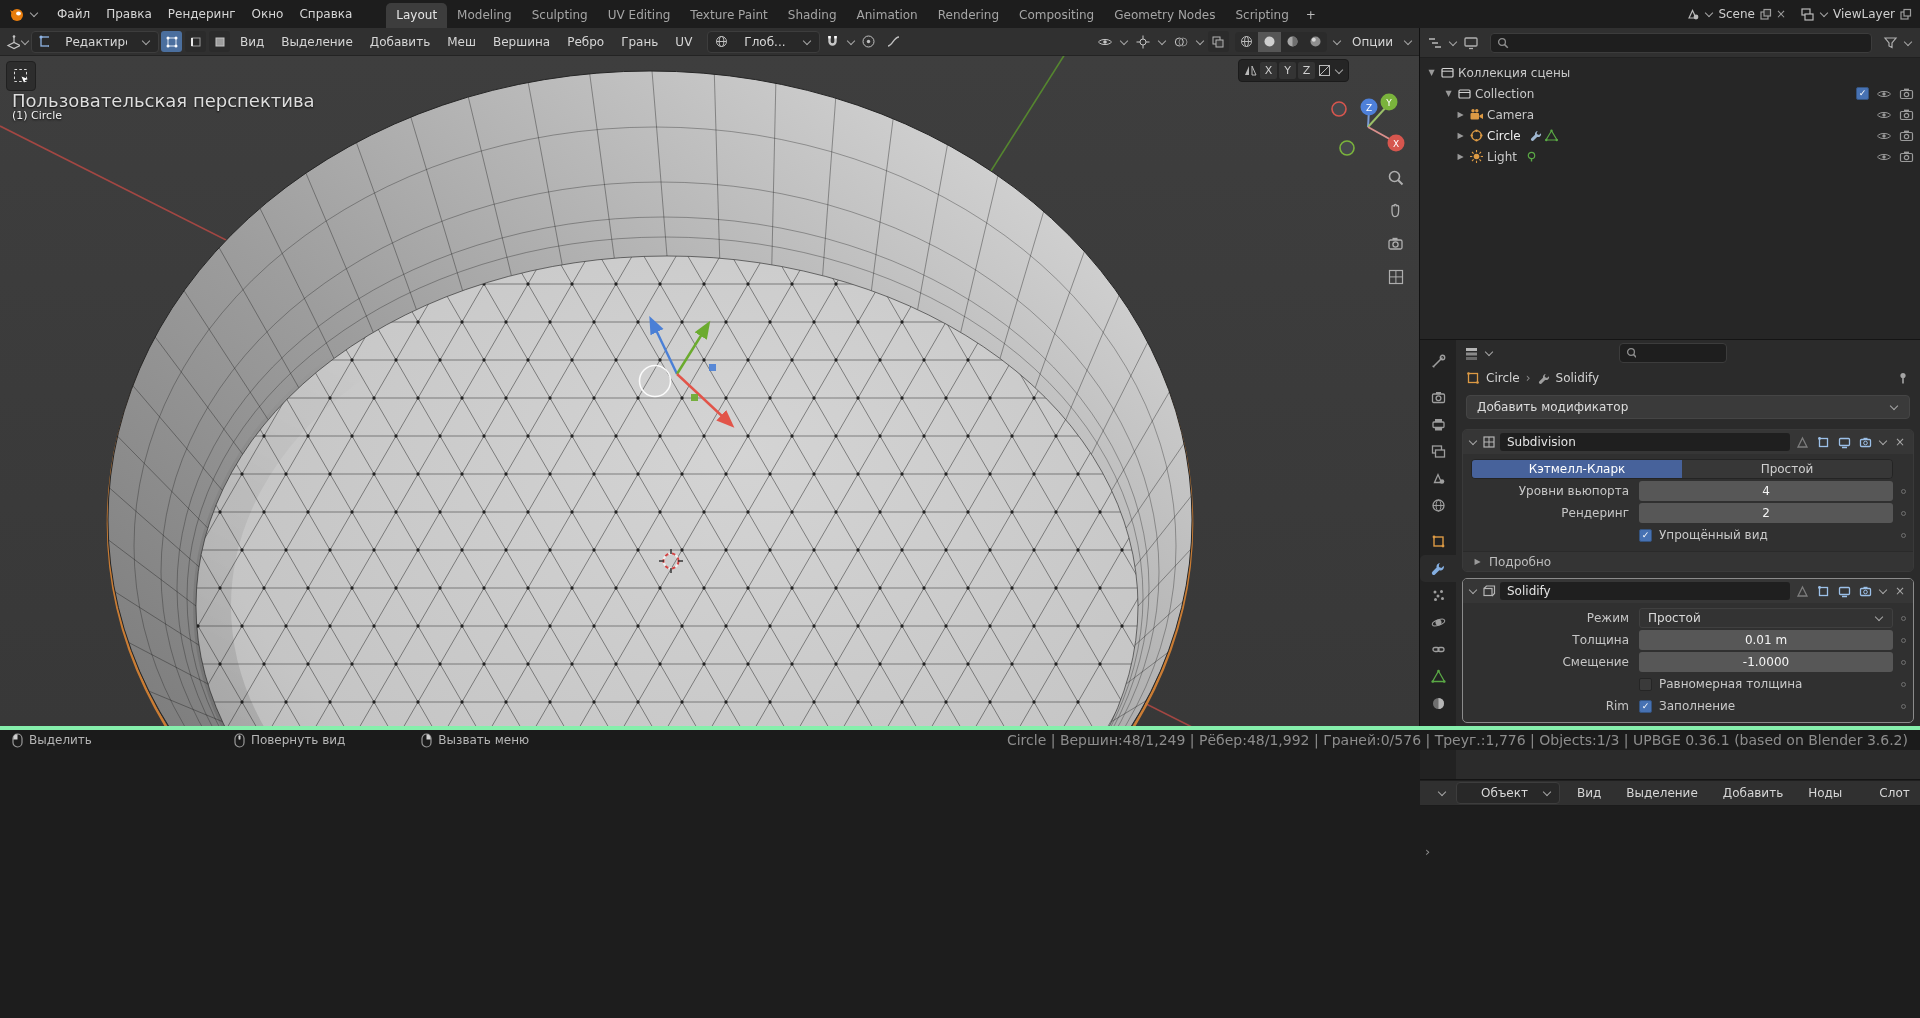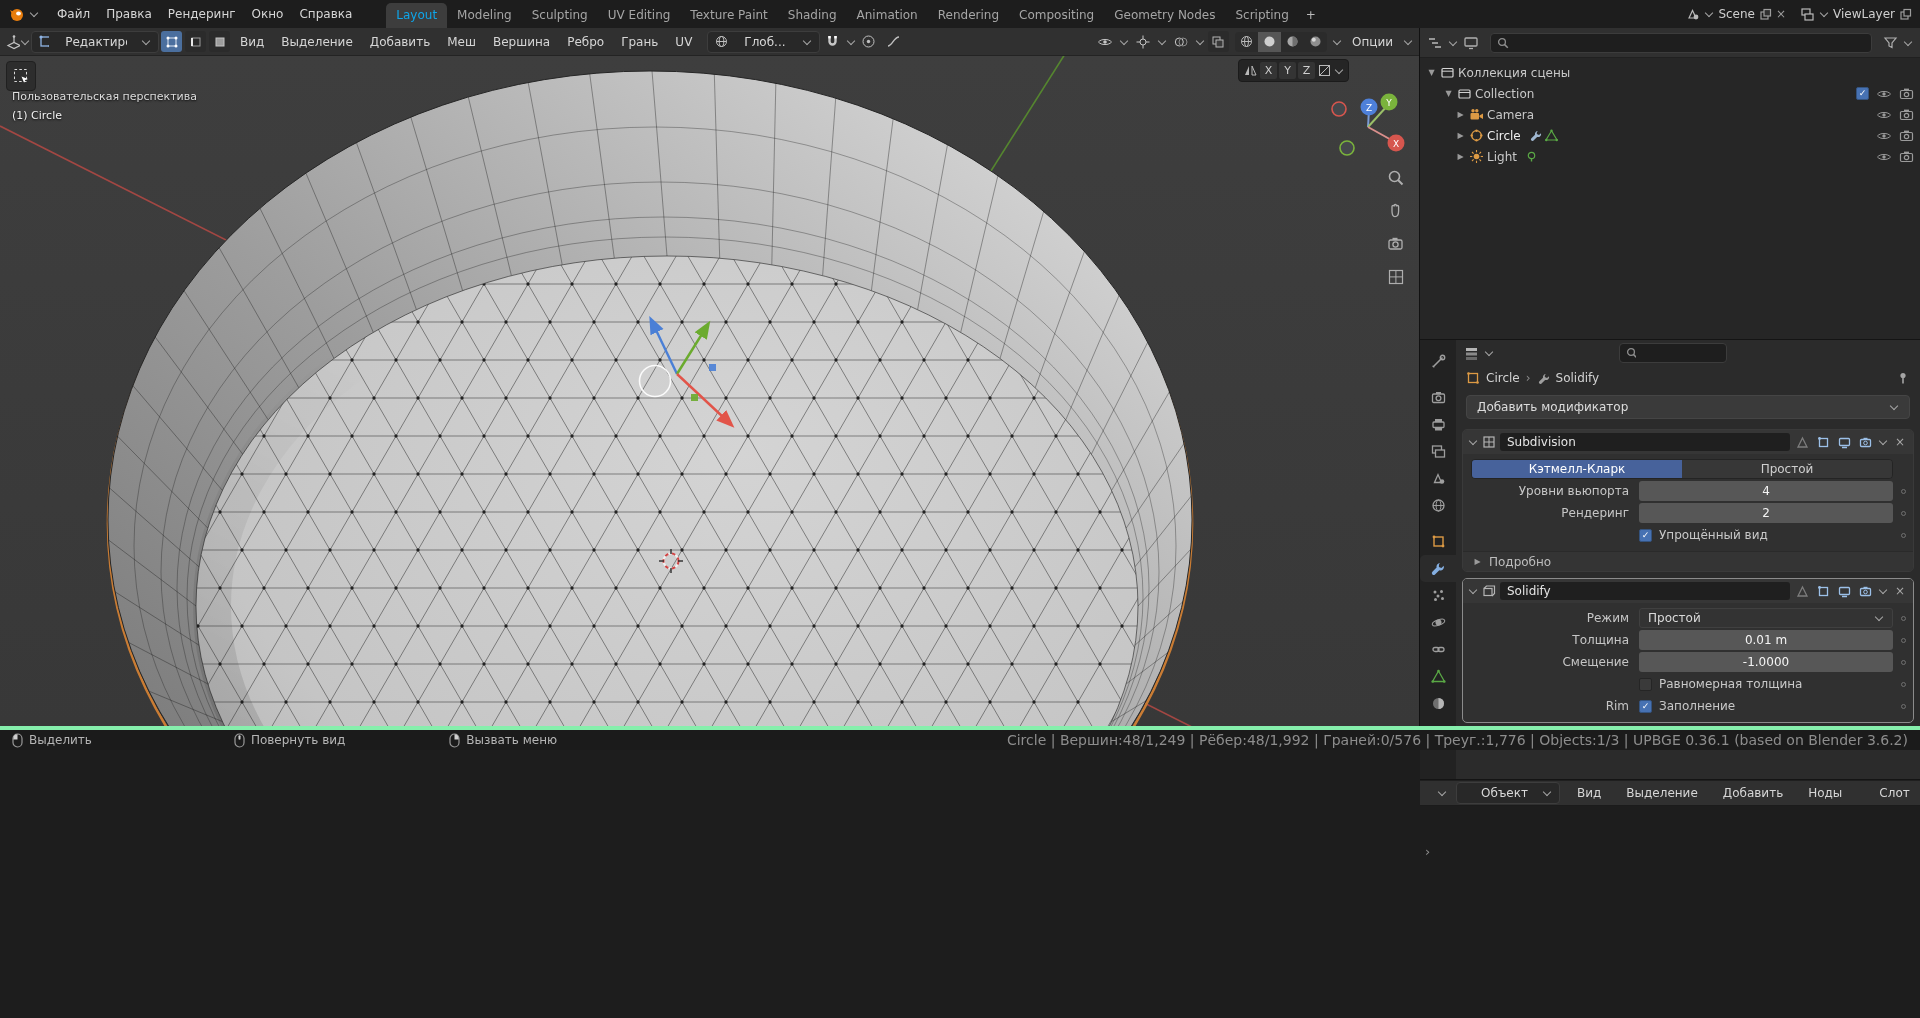--- a/index.html
+++ b/index.html
@@ -5,42 +5,42 @@
 *{box-sizing:border-box;margin:0;padding:0;user-select:none}
 html,body{width:1920px;height:1018px;overflow:hidden;background:#1d1d1d;
   font-family:"DejaVu Sans","Liberation Sans",sans-serif;font-size:12px;color:#d1d1d1}
 .app{width:1920px;height:750px;display:flex;flex-direction:column}
 
 .topbar{height:28px;background:#1d1d1d;display:flex;align-items:center;padding:0 8px;flex:none}
 .logo{display:flex;align-items:center;gap:3px;margin-right:10px}
 .hmenu{padding:3px 8px;border-radius:3px;color:#d6d6d6;white-space:nowrap}
 .tb-tabs{display:flex;align-items:flex-end;height:100%;margin-left:26px}
 .tab{padding:5px 10px 6px;color:#a5a5a5;white-space:nowrap;border-radius:5px 5px 0 0}
-.tab.active{background:#3d3d3d;color:#0ea5e9}
+.tab.active{background:#3d3d3d;color:#e5e5e5}
 .addtab{color:#bbb;padding:5px 7px 6px}
 .tb-right{margin-left:auto;display:flex;align-items:center;gap:14px}
 .tb-widget{display:flex;align-items:center;gap:4px;color:#cfcfcf}
 .chev{display:inline-block;width:6px;height:6px;border-right:1.4px solid #a6a6a6;border-bottom:1.4px solid #a6a6a6;transform:rotate(45deg);margin:-2px 2px 0 2px;flex:none}
 .tri{font-size:8px;color:#9a9a9a;width:11px;text-align:center;flex:none}
 
 .main{flex:1;display:flex;min-height:0}
 .viewport{width:1420px;flex:none;display:flex;flex-direction:column;border-right:1px solid #111}
 .vp-header{height:28px;background:#303030;border-bottom:1px solid #232323;display:flex;align-items:center;gap:1px;padding:0 6px;white-space:nowrap}
 .dd{display:flex;align-items:center;gap:16px;background:#282828;border:1px solid #3d3d3d;border-radius:4px;height:22px;padding:0 7px;color:#d8d8d8}
 .selbtn{width:21px;height:21px;border-radius:3px;background:#2b2b2b;display:flex;align-items:center;justify-content:center;margin:0 1px}
 .selbtn.on{background:#4b6f9e}
 .hicon{width:24px;height:22px;display:flex;align-items:center;justify-content:center}
 .vp-right{margin-left:auto;display:flex;align-items:center;gap:2px}
 .shadegrp{display:flex;margin:0 3px}
 .shadebtn{width:23px;height:20px;background:#2b2b2b;display:flex;align-items:center;justify-content:center}
 .shadebtn:first-child{border-radius:4px 0 0 4px}
 .shadebtn.on{background:#565656}
 .vp-canvas{flex:1;position:relative;background:linear-gradient(#3e3e3e,#383838);overflow:hidden}
 .vp-canvas svg.scene{position:absolute;inset:0}
-.ovl1{position:absolute;left:12px;top:34px;color:#dedede;font-size:11px;text-shadow:0 1px 2px rgba(0,0,0,.85)}
+.ovl1{position:absolute;left:12px;top:34px;color:#dedede;font-size:18px;text-shadow:0 1px 2px rgba(0,0,0,.85)}
 .ovl2{position:absolute;left:12px;top:53px;color:#f2f2f2;font-size:11px;text-shadow:0 1px 2px rgba(0,0,0,.85)}
 .toolbtn{position:absolute;left:6px;top:5px;width:30px;height:30px;background:rgba(43,43,43,.92);border:1px solid #202020;border-radius:4px;display:flex;align-items:center;justify-content:center}
 .mirror{position:absolute;right:70px;top:3px;display:flex;align-items:center;gap:2px;background:rgba(34,34,34,.9);border:1px solid #1b1b1b;border-radius:4px;padding:2px 4px}
 .mirbtn{min-width:17px;height:17px;padding:0 3px;border-radius:2px;background:#343434;color:#cfcfcf;font-size:11px;display:flex;align-items:center;justify-content:center}
 .navgiz{position:absolute;left:1320px;top:23px;width:96px;height:96px}
 .vp-tools{position:absolute;right:13px;top:112px;display:flex;flex-direction:column;gap:13px;align-items:center}
 .vp-tools .ticon{width:20px;height:20px;display:flex;align-items:center;justify-content:center;opacity:.85}
 
 .right{width:500px;flex:none;display:flex;flex-direction:column;background:#2b2b2b}
 .ol{height:312px;flex:none;background:#262626;border-bottom:1px solid #141414;display:flex;flex-direction:column}
@@ -80,21 +80,21 @@
 .cb.on{background:#4772b3;border-color:#34537f;color:#fff}
 .subpanel{height:20px;display:flex;align-items:center;gap:6px;padding:0 9px;background:#343434;border-top:1px solid #2a2a2a;color:#bdbdbd}
 
 .sh-header{height:26px;flex:none;background:#303030;border-top:1px solid #1f1f1f;border-bottom:1px solid #1b1b1b;display:flex;align-items:center;gap:9px;padding:0 8px;white-space:nowrap}
 .nodearea{flex:1;position:relative;background-color:#1b1b1b;background-image:radial-gradient(#2c2c2c 1px,transparent 1.3px);background-size:29px 29px}
 .node-expand{position:absolute;left:5px;top:38px;color:#8d8d8d;font-size:13px}
 
 .statusbar{height:24px;flex:none;background:#1b1b1b;border-top:4px solid #86efac;display:flex;align-items:center;padding:0 12px;color:#b5b5b5}
 .sb-item{display:flex;align-items:center;gap:6px}
 .sb-stats{margin-left:auto;color:#8d8d8d;font-size:14px;white-space:nowrap}
-.m1{margin-right:142px}.m2{margin-right:104px}
+.m1{margin-right:142px}.m2{margin-right:76px}
 </style>
 </head>
 <body>
 
 <div class="app">
 
   <header class="topbar">
     <div class="logo">
       <svg width="18" height="18">
           <circle cx="9" cy="10" r="6" fill="#e87d0d"></circle>

